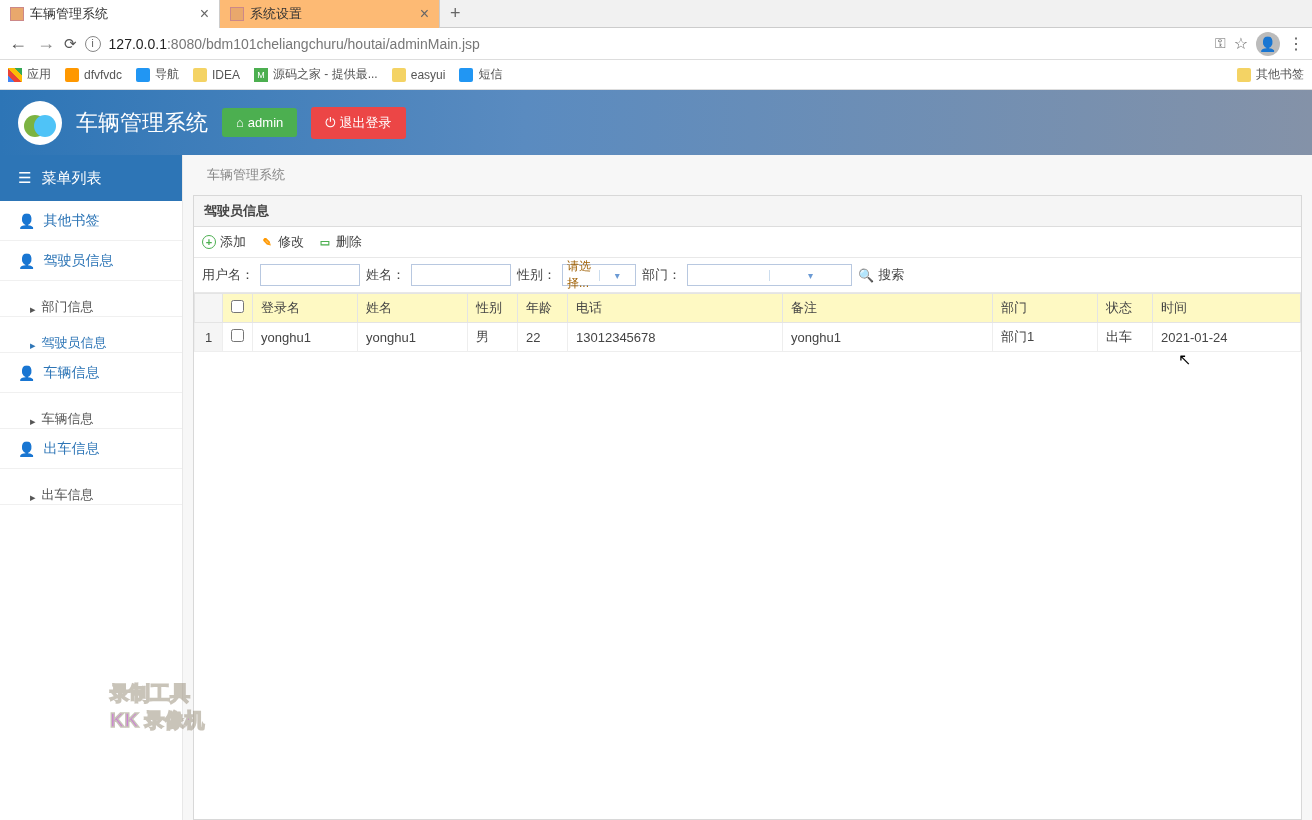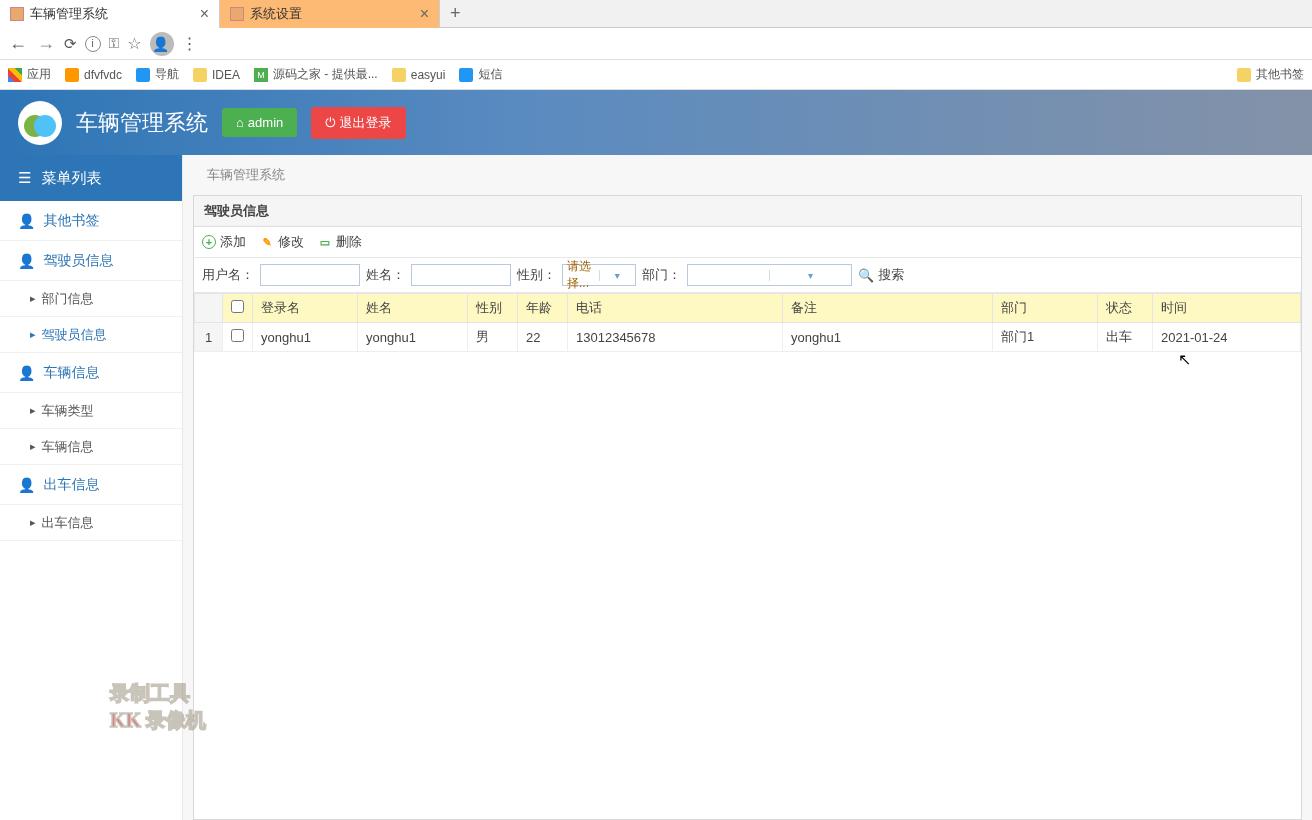--- a/index.html
+++ b/index.html
@@ -36,21 +36,21 @@
 .logo::before{content:"";position:absolute;width:22px;height:22px;border-radius:50%;background:#7cb342;left:6px;top:14px}
 .logo::after{content:"";position:absolute;width:22px;height:22px;border-radius:50%;background:#4fc3f7;right:6px;top:14px}
 .app-title{color:#fff;font-size:22px;font-weight:400}
 .btn{padding:7px 14px;border-radius:3px;color:#fff;font-size:13px;border:none;cursor:pointer;display:flex;align-items:center;gap:4px}
 .btn-green{background:#4caf50}
 .btn-red{background:#ec4646}
 .layout{display:flex;height:calc(820px - 28px - 32px - 30px - 65px)}
 .sidebar{width:183px;background:#fff;border-right:1px solid #e8e8e8}
 .side-header{height:46px;background:#2d75b6;color:#fff;display:flex;align-items:center;padding:0 18px;gap:10px;font-size:15px}
 .side-item{height:40px;display:flex;align-items:center;padding:0 18px;gap:8px;color:#2d75b6;border-bottom:1px solid #f0f0f0;cursor:pointer;font-size:14px}
-.side-sub{height:36px;display:flex;align-items:center;padding:0 18px 0 30px;gap:6px;color:#555;border-bottom:1px solid #f0f0f0;cursor:pointer;font-size:13px}
+.side-sub{height:36px;display:flex;align-items:flex-end;padding:0 18px 0 30px;gap:6px;color:#555;border-bottom:1px solid #f0f0f0;cursor:pointer;font-size:13px}
 .side-sub.active{color:#2d75b6}
 .side-sub::before{content:"▸";font-size:11px}
 .content{flex:1;background:#f7f7f7;padding:0;overflow:hidden;display:flex;flex-direction:column}
 .breadcrumb{height:40px;display:flex;align-items:center;padding:0 24px;color:#888;font-size:13px}
 .panel{margin:0 10px;background:#fff;border:1px solid #d8d8d8;display:flex;flex-direction:column;flex:1}
 .panel-title{padding:6px 10px;background:#f5f5f5;border-bottom:1px solid #ddd;font-size:13px;color:#444;font-weight:bold}
 .toolbar{padding:6px 8px;display:flex;align-items:center;gap:14px;border-bottom:1px solid #e8e8e8}
 .tb-btn{display:flex;align-items:center;gap:4px;cursor:pointer;font-size:13px;color:#444}
 .tb-icon{width:14px;height:14px;display:inline-flex;align-items:center;justify-content:center;border-radius:2px;font-size:11px;font-weight:bold}
 .tb-icon.add{color:#4caf50;border:1.5px solid #4caf50;border-radius:50%}
@@ -63,21 +63,21 @@
 .combo .arrow{width:18px;text-align:center;color:#6b9ad4;font-size:10px;border-left:1px solid #cde}
 .search-btn{display:flex;align-items:center;gap:4px;cursor:pointer;color:#444}
 .search-icon{color:#888}
 .grid{width:100%;border-collapse:collapse;font-size:13px}
 .grid th{background:#fef9c3;border:1px solid #e4e4e4;padding:5px 8px;text-align:left;font-weight:normal;color:#444}
 .grid td{border:1px solid #eee;padding:5px 8px;color:#444}
 .grid .numcol{width:28px;text-align:center;background:#f5f5f5}
 .chk{width:26px;text-align:center}
 input[type=checkbox]{width:13px;height:13px}
 .watermark{position:absolute;left:110px;top:680px;opacity:.55;pointer-events:none}
-.wm-text{font-size:20px;font-weight:900;color:#b91c1c;-webkit-text-stroke:1.5px #9e9481;font-family:Liberation Serif, serif}
+.wm-text{font-size:20px;font-weight:900;color:#a21caf;-webkit-text-stroke:1.5px #9e9481;font-family:Liberation Sans, sans-serif}
 .cursor{position:absolute;left:1178px;top:350px;font-size:16px;color:#000;pointer-events:none}
 </style>
 </head>
 <body>
 
 <div class="browser-tabs">
   <div class="tab">
     <span class="tab-icon"></span>
     <span>车辆管理系统</span>
     <span style="flex:1"></span>
@@ -90,20 +90,23 @@
     <span class="tab-close">×</span>
   </div>
   <div class="new-tab">+</div>
 </div>
 
 <div class="addr-bar">
   <span class="nav-arrow enabled">←</span>
   <span class="nav-arrow">→</span>
   <span class="reload">⟳</span>
   <span class="info-icon">i</span>
+  <div class="url">
+    <span class="host">127.0.0.1</span><span class="path">:8080</span><span class="path">/bdm101cheliangchuru/houtai/adminMain.jsp</span>
+  </div>
   <span class="key-icon">⚿</span>
   <span class="star-icon">☆</span>
   <span class="avatar">👤</span>
   <span class="kebab">⋮</span>
 </div>
 
 <div class="bm-bar">
   <div class="bm-item">
       <span class="bm-icon apps"></span>
       <span>应用</span>
@@ -168,23 +171,20 @@
       </div>
     <div class="side-sub">
         <span>部门信息</span>
       </div>
     <div class="side-sub active">
         <span>驾驶员信息</span>
       </div>
     <div class="side-item">
         <span>👤</span>
         <span>车辆信息</span>
-      </div>
-    <div class="side-sub">
-        <span>车辆类型</span>
       </div>
     <div class="side-sub">
         <span>车辆信息</span>
       </div>
     <div class="side-item">
         <span>👤</span>
         <span>出车信息</span>
       </div>
     <div class="side-sub">
         <span>出车信息</span>

